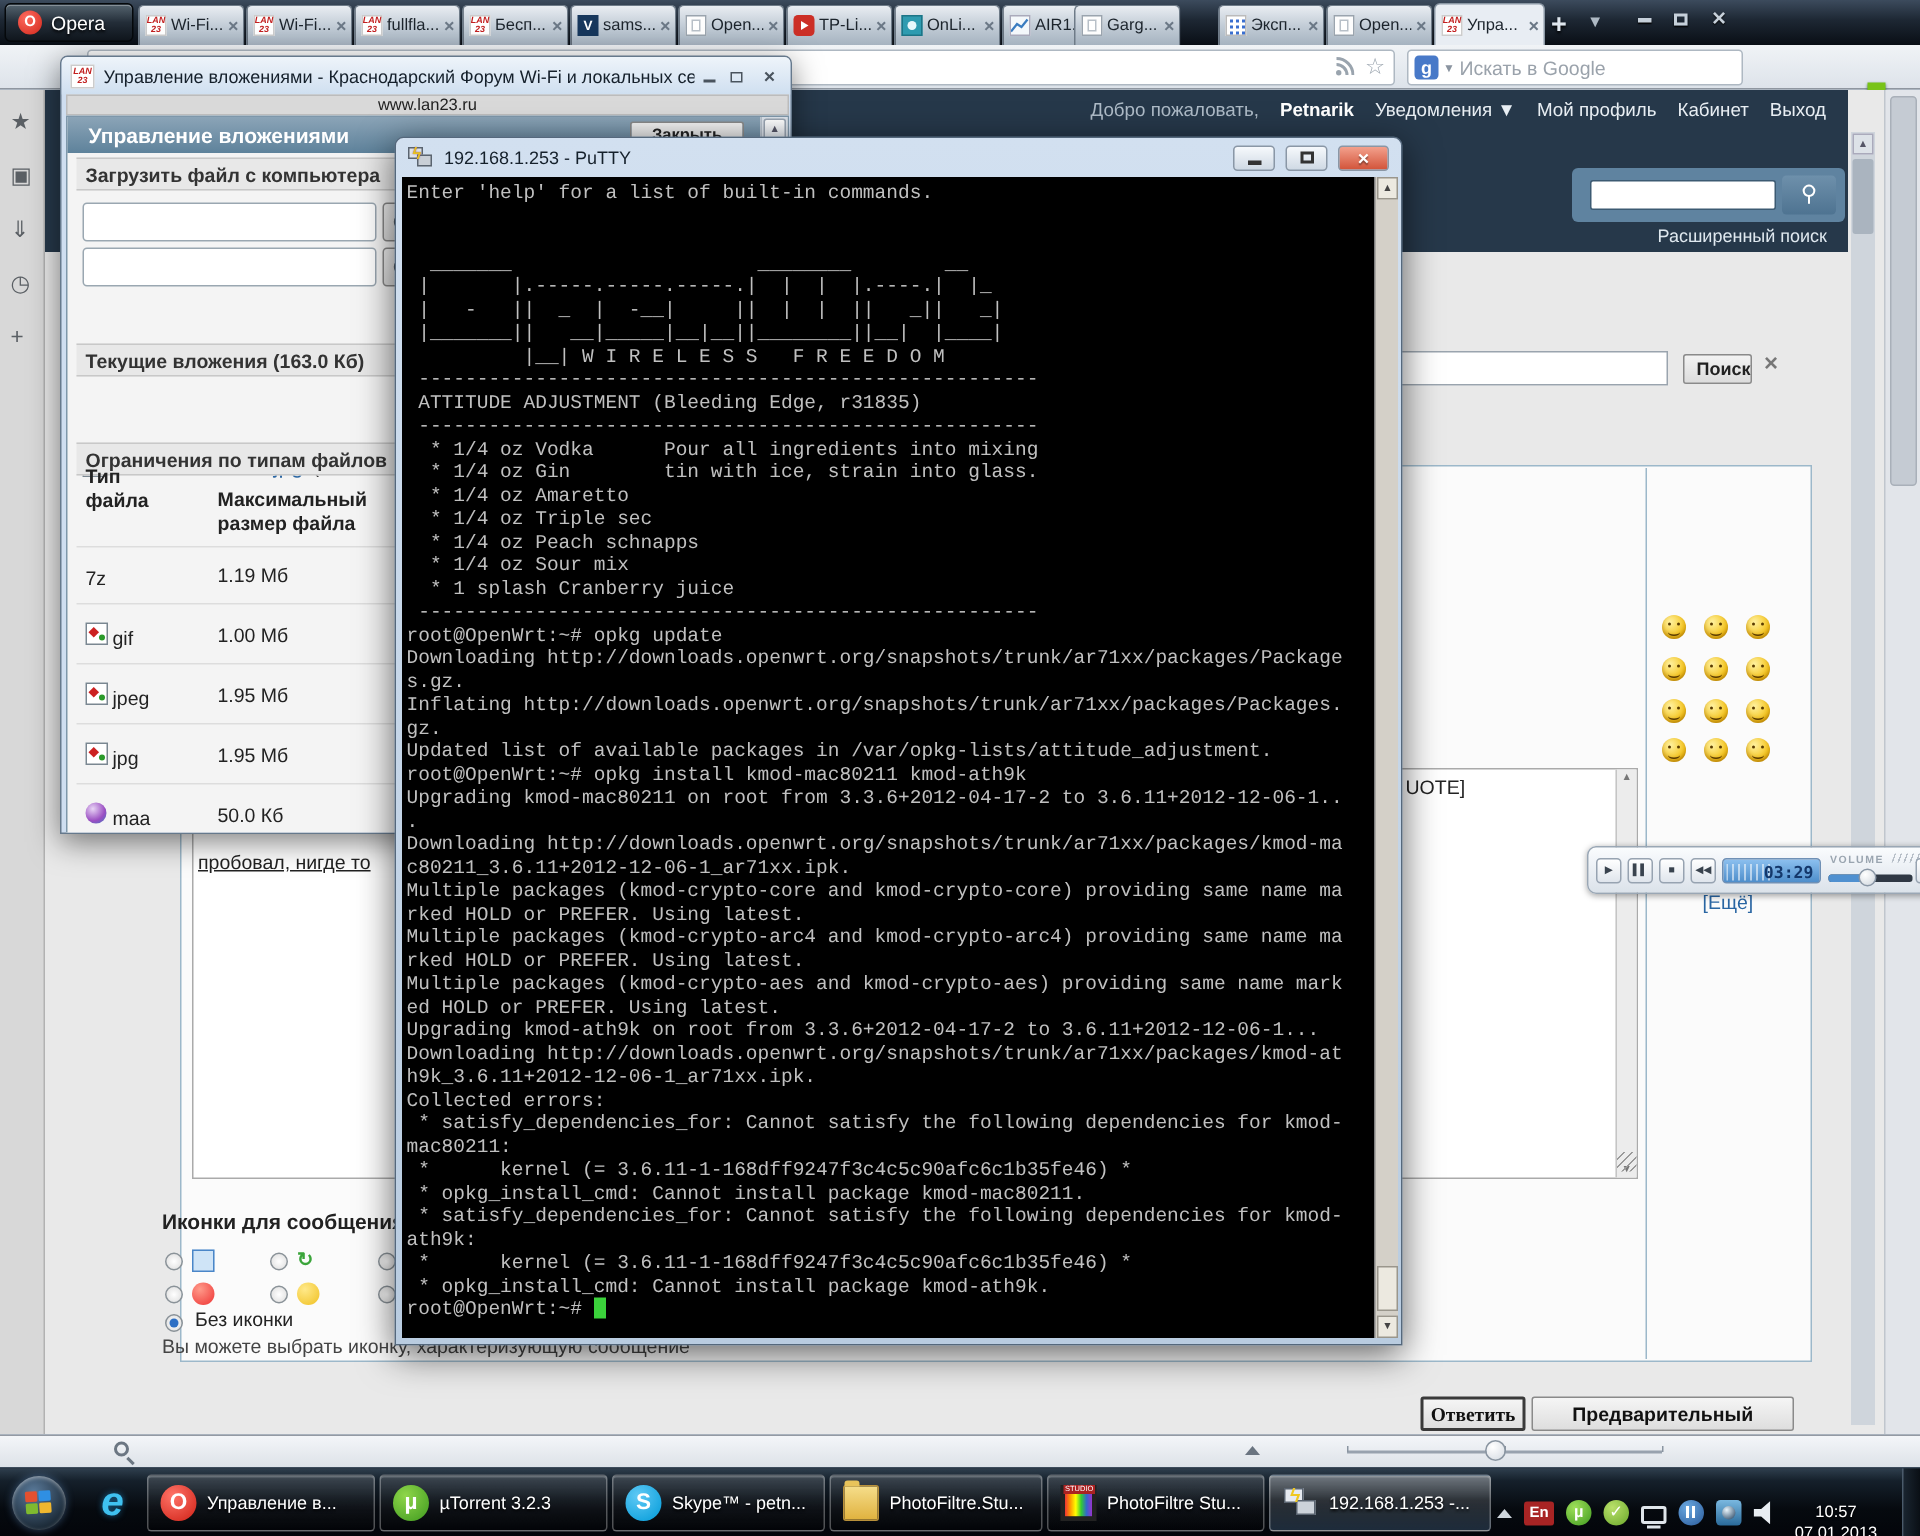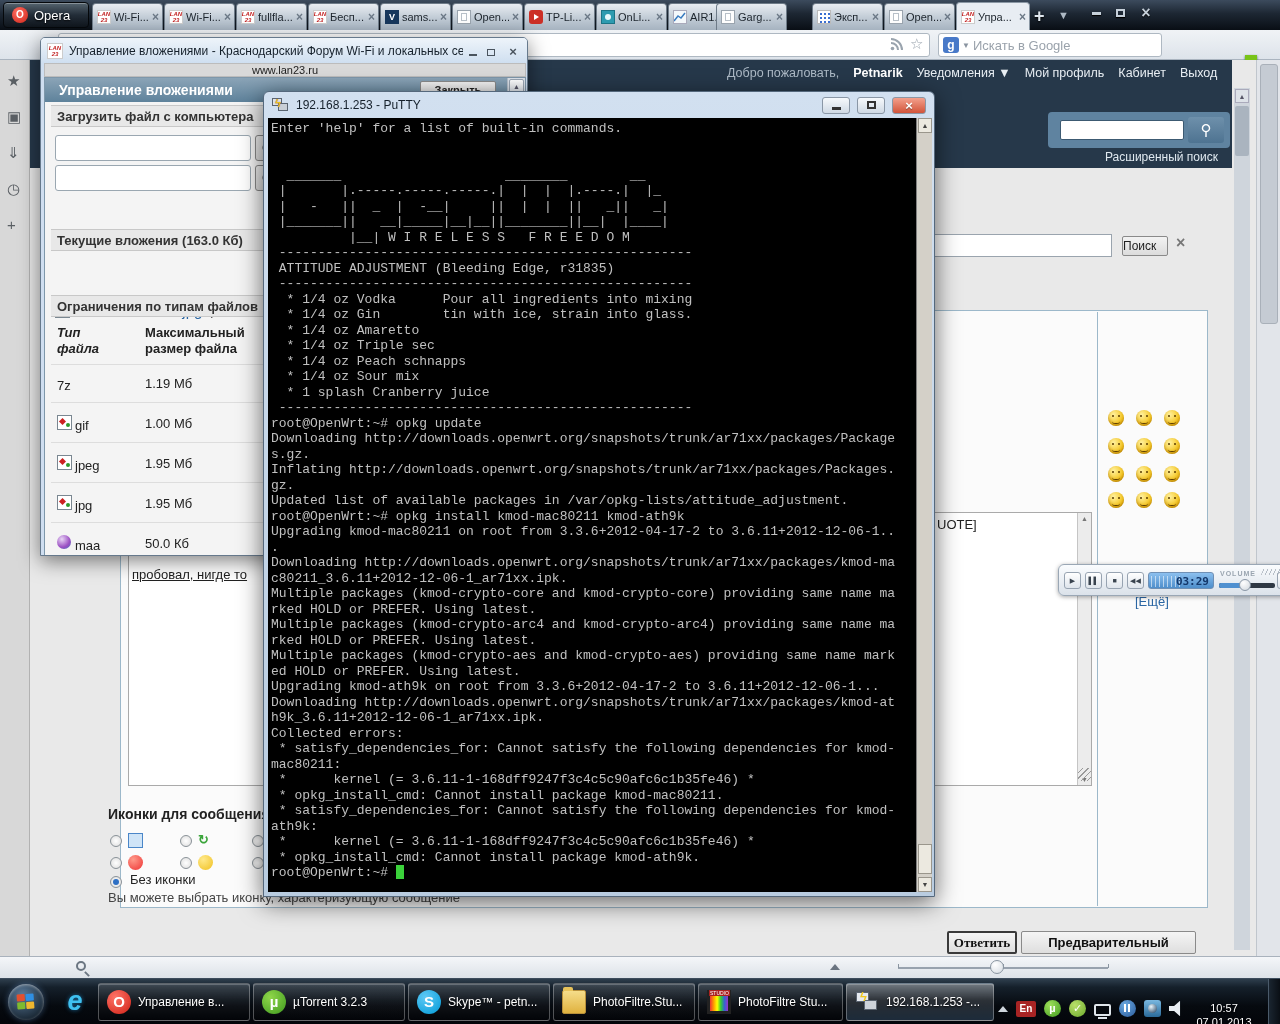--- a/index.html
+++ b/index.html
@@ -55,21 +55,21 @@
   .sp-i { position:absolute; left:7px; color:#5a5f64; font-size:15px; }
   #navyband { left:0; top:0; width:1202px; height:108px; background:#26384a; }
   #userbar { left:697px; top:6px; display:flex; gap:14px; align-items:center; color:#e8eef3; font-size:12.5px; }
   #userbar .muted { color:#aebbc7; }
   #userbar b { color:#fff; }
   #searchpanel { left:1018px; top:52px; width:182px; height:36px; background:#5f83a0; border-radius:4px; display:flex; align-items:center; padding:0 4px; }
   #forum-search-input { width:124px; height:20px; border:1px solid #3c5a72; border-radius:2px; background:#fff; margin-left:8px; }
   #forum-search-btn { width:36px; height:26px; margin-left:4px; background:linear-gradient(#6e90ab,#4e7391); border-radius:3px; color:#fff; font-size:15px; text-align:center; line-height:26px; }
   #advsearch { left:1075px; top:90px; color:#dfe8ef; font-size:12px; }
   #thread-search-input { left:670px; top:174px; width:412px; height:23px; background:#fff; border:1px solid #9aa4ae; }
-  #thread-search-btn { left:1092px; top:176px; width:46px; height:20px; background:linear-gradient(#f3f3f3,#dcdcdc); border:1px solid #8a8a8a; border-radius:2px; font-size:12px; font-weight:normal; color:#222; text-align:left; line-height:18px; }
+  #thread-search-btn { left:1092px; top:176px; width:46px; height:20px; background:linear-gradient(#f3f3f3,#dcdcdc); border:1px solid #8a8a8a; border-radius:2px; font-size:12px; font-weight:bold; color:#222; text-align:right; line-height:18px; }
   #thread-search-close { left:1146px; top:174px; color:#777; font-size:16px; font-weight:bold; }
   #bluebox { left:90px; top:250px; width:1088px; height:598px; background:#fbfbfb; border:1px solid #9cb8ca; }
   #smiley-divider { left:1067px; top:252px; width:1px; height:594px; background:#9cb8ca; }
   .sm { position:absolute; width:16px; height:16px; border-radius:50%; background:radial-gradient(circle at 35% 30%,#fff1a0,#f5c51d 65%,#c28f00); box-shadow:inset 0 -2px 3px rgba(140,85,0,.45); }
   .sm:before { content:""; position:absolute; left:4px; top:5px; width:2px; height:2px; background:#5a3b00; border-radius:50%; box-shadow:6px 0 #5a3b00; }
   .sm:after { content:""; position:absolute; left:4px; top:9px; width:8px; height:4px; border-bottom:1.5px solid #5a3b00; border-radius:50%; }
   #more-link { left:1105px; top:534px; color:#2a66a3; font-size:13px; }
   #editor { left:98px; top:452px; width:964px; height:274px; background:#fff; border:1px solid #aaa; }
   #editor-line1 { left:907px; top:457px; font-size:13px; color:#222; }
   #editor-line2 { left:102px; top:507px; font-size:13px; color:#222; text-decoration:underline; }
@@ -484,21 +484,21 @@
       <div class="dlg-browse" style="top:87px;">О</div>
 
       <div class="band" style="top:151px;">Текущие вложения (163.0 Кб)</div>
       <div id="attach-row">
         <span class="imgfile-ico" style="position:relative;"></span>
         <span id="attach-name">Безымянный 1.jpg</span>
         <span id="attach-size">(163.0 Кб</span>
       </div>
 
       <div class="band" style="top:217px;">Ограничения по типам файлов</div>
-      <div class="th abs" style="left:12px;top:247px;font-style:italic;"><span>Тип</span><br><span>файла</span></div>
+      <div class="th abs" style="left:12px;top:232px;"><span>Тип</span><br><span>файла</span></div>
       <div class="th abs" style="left:100px;top:247px;"><span>Максимальный</span><br><span>размер файла</span></div>
       <div class="rowline" style="top:286px;"></div>
 
       <div class="td abs" style="left:12px;top:300px;">7z</div>
       <div class="td abs" style="left:100px;top:298px;">1.19 Мб</div>
       <div class="rowline" style="top:324px;"></div>
 
       <span class="imgfile-ico" style="left:12px;top:337px;"></span>
       <div class="td abs" style="left:30px;top:340px;">gif</div>
       <div class="td abs" style="left:100px;top:338px;">1.00 Мб</div>

